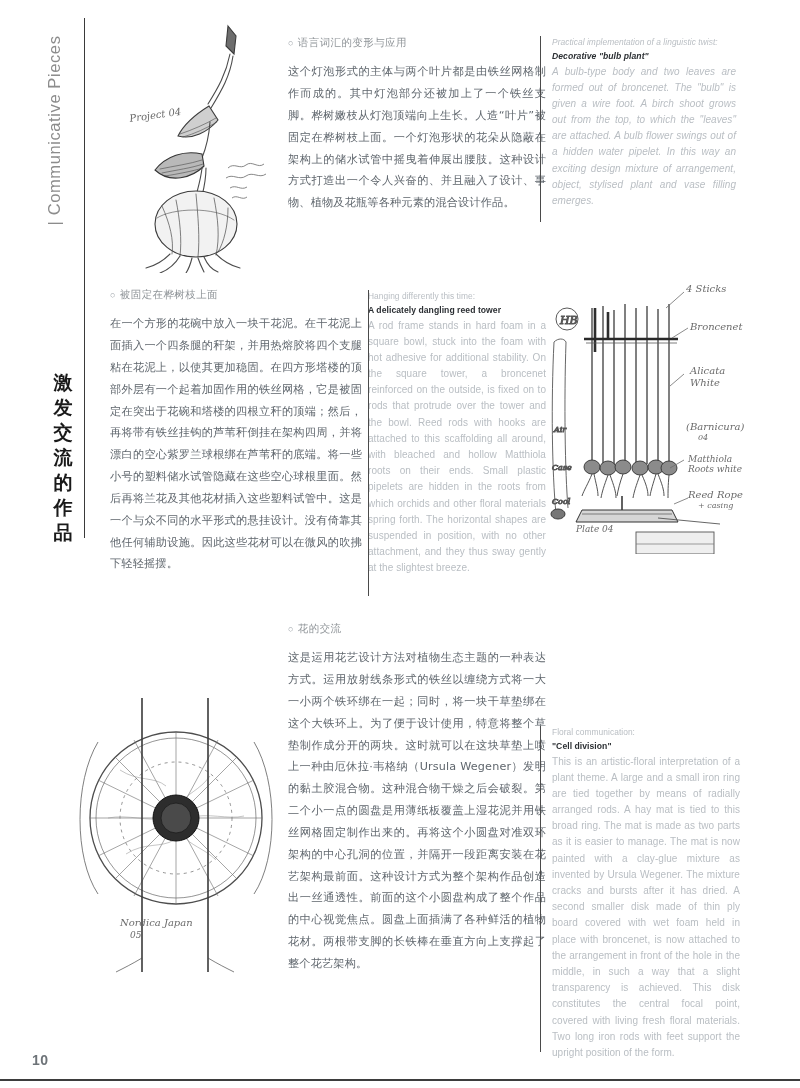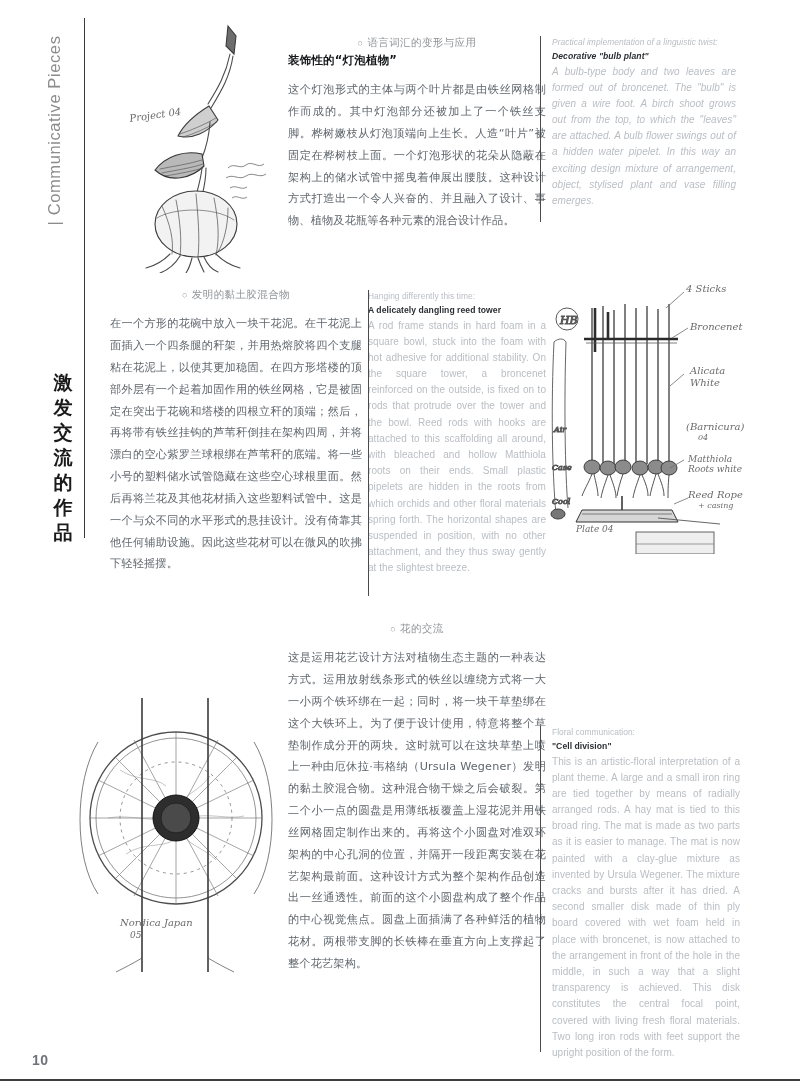--- a/index.html
+++ b/index.html
@@ -28,21 +28,21 @@
     position:absolute;left:26px;top:352px;width:30px;
     font-size:19px;line-height:1.32;font-weight:700;color:#1a1a1a;
     letter-spacing:0;text-align:center;
     font-family:"DejaVu Sans",sans-serif;
   }
   .side-cn span{display:block;}
 
   
   .cn-eyebrow{
     font-size:10.5px;color:#8f9498;letter-spacing:.4px;
-    font-family:Liberation Serif, serif;margin:0 0 3px 0;text-align:center;
+    font-family:Liberation Serif, serif;margin:0 0 3px 0;
   }
   .cn-eyebrow .dot{font-size:9px;color:#9aa0a6;margin-right:4px;}
   .cn-title{
     font-size:11.5px;font-weight:700;color:#15181a;margin:0 0 7px 0;
     font-family:"DejaVu Sans",sans-serif;letter-spacing:.2px;
   }
   .cn-body{
     font-size:11.2px;line-height:1.95;color:#5f666d;text-align:justify;
     font-family:"DejaVu Sans",sans-serif;letter-spacing:.15px;
   }
@@ -144,36 +144,35 @@
         <path d="M120 170 c6 -4 11 3 17 -1"></path>
         <path d="M122 180 c5 -4 10 3 15 -1"></path>
       </g>
     </svg>
   </div>
 
   <div style="position:absolute;left:288px;top:36px;width:258px;">
     <p class="cn-eyebrow">
       <span class="dot">○</span><span>语言词汇的变形与应用</span>
     </p>
-    <p class="cn-title">装饰性的“灯泡植物”</p>
     <p class="cn-body">这个灯泡形式的主体与两个叶片都是由铁丝网格制作而成的。其中灯泡部分还被加上了一个铁丝支脚。桦树嫩枝从灯泡顶端向上生长。人造“叶片”被固定在桦树枝上面。一个灯泡形状的花朵从隐蔽在架构上的储水试管中摇曳着伸展出腰肢。这种设计方式打造出一个令人兴奋的、并且融入了设计、事物、植物及花瓶等各种元素的混合设计作品。</p>
   </div>
 
   <div class="en-col" style="left:540px;top:36px;width:196px;">
     <div class="en-rule" style="height:186px;"></div>
     <div style="margin-left:12px;font-style:italic;">
       <p class="en-lead">Practical implementation of a linguistic twist:</p>
       <p class="en-head">Decorative "bulb plant"</p>
       <p class="en-body">A bulb-type body and two leaves are formed out of broncenet. The "bulb" is given a wire foot. A birch shoot grows out from the top, to which the "leaves" are attached. A bulb flower swings out of a hidden water pipelet. In this way an exciting design mixture of arrangement, object, stylised plant and vase filling emerges.</p>
     </div>
   </div>
 
   <div style="position:absolute;left:110px;top:288px;width:252px;">
     <p class="cn-eyebrow">
-      <span class="dot">○</span><span>发明的黏土胶混合物</span>
+      <span class="dot">○</span><span>被固定在桦树枝上面</span>
     </p>
     <p class="cn-body">在一个方形的花碗中放入一块干花泥。在干花泥上面插入一个四条腿的秆架，并用热熔胶将四个支腿粘在花泥上，以使其更加稳固。在四方形塔楼的顶部外层有一个起着加固作用的铁丝网格，它是被固定在突出于花碗和塔楼的四根立秆的顶端；然后，再将带有铁丝挂钩的芦苇秆倒挂在架构四周，并将漂白的空心紫罗兰球根绑在芦苇秆的底端。将一些小号的塑料储水试管隐藏在这些空心球根里面。然后再将兰花及其他花材插入这些塑料试管中。这是一个与众不同的水平形式的悬挂设计。没有倚靠其他任何辅助设施。因此这些花材可以在微风的吹拂下轻轻摇摆。</p>
   </div>
 
   <div class="en-col" style="left:368px;top:290px;width:178px;">
     <div class="en-rule" style="height:306px;"></div>
     <div style="">
       <p class="en-lead">Hanging differently this time:</p>
       <p class="en-head">A delicately dangling reed tower</p>
       <p class="en-body">A rod frame stands in hard foam in a square bowl, stuck into the foam with hot adhesive for additional stability. On the square tower, a broncenet reinforced on the outside, is fixed on to rods that protrude over the tower and the bowl. Reed rods with hooks are attached to this scaffolding all around, with bleached and hollow Matthiola roots on their ends. Small plastic pipelets are hidden in the roots from which orchids and other floral materials spring forth. The horizontal shapes are suspended in position, with no other attachment, and they thus sway gently at the slightest breeze.</p>

